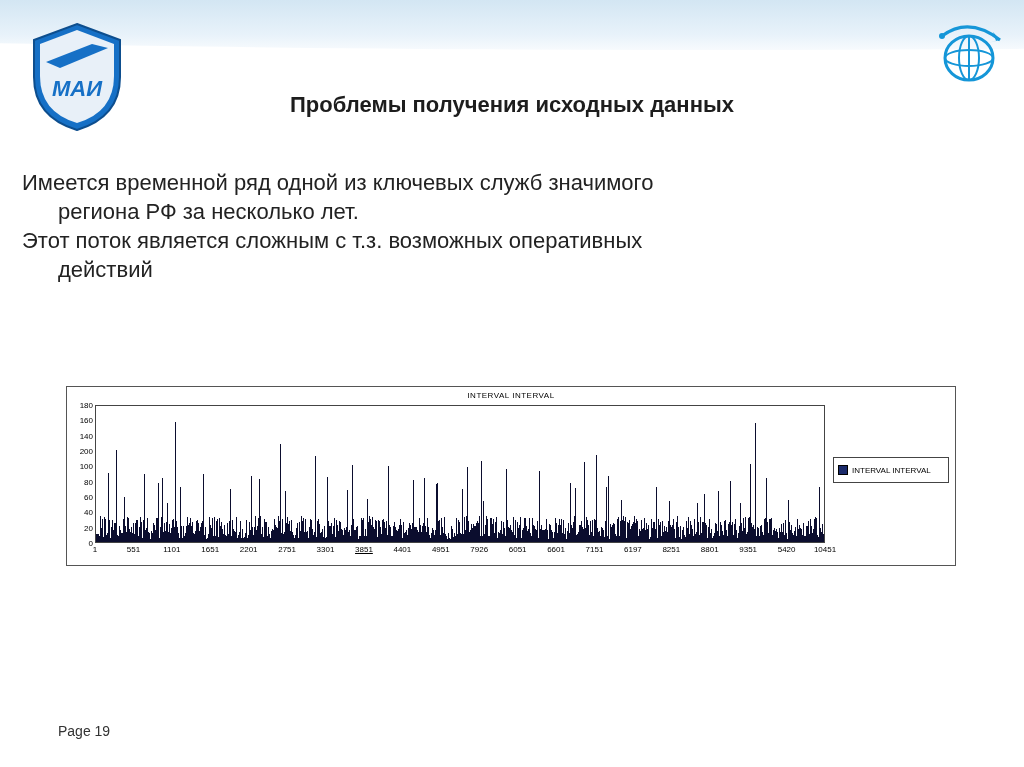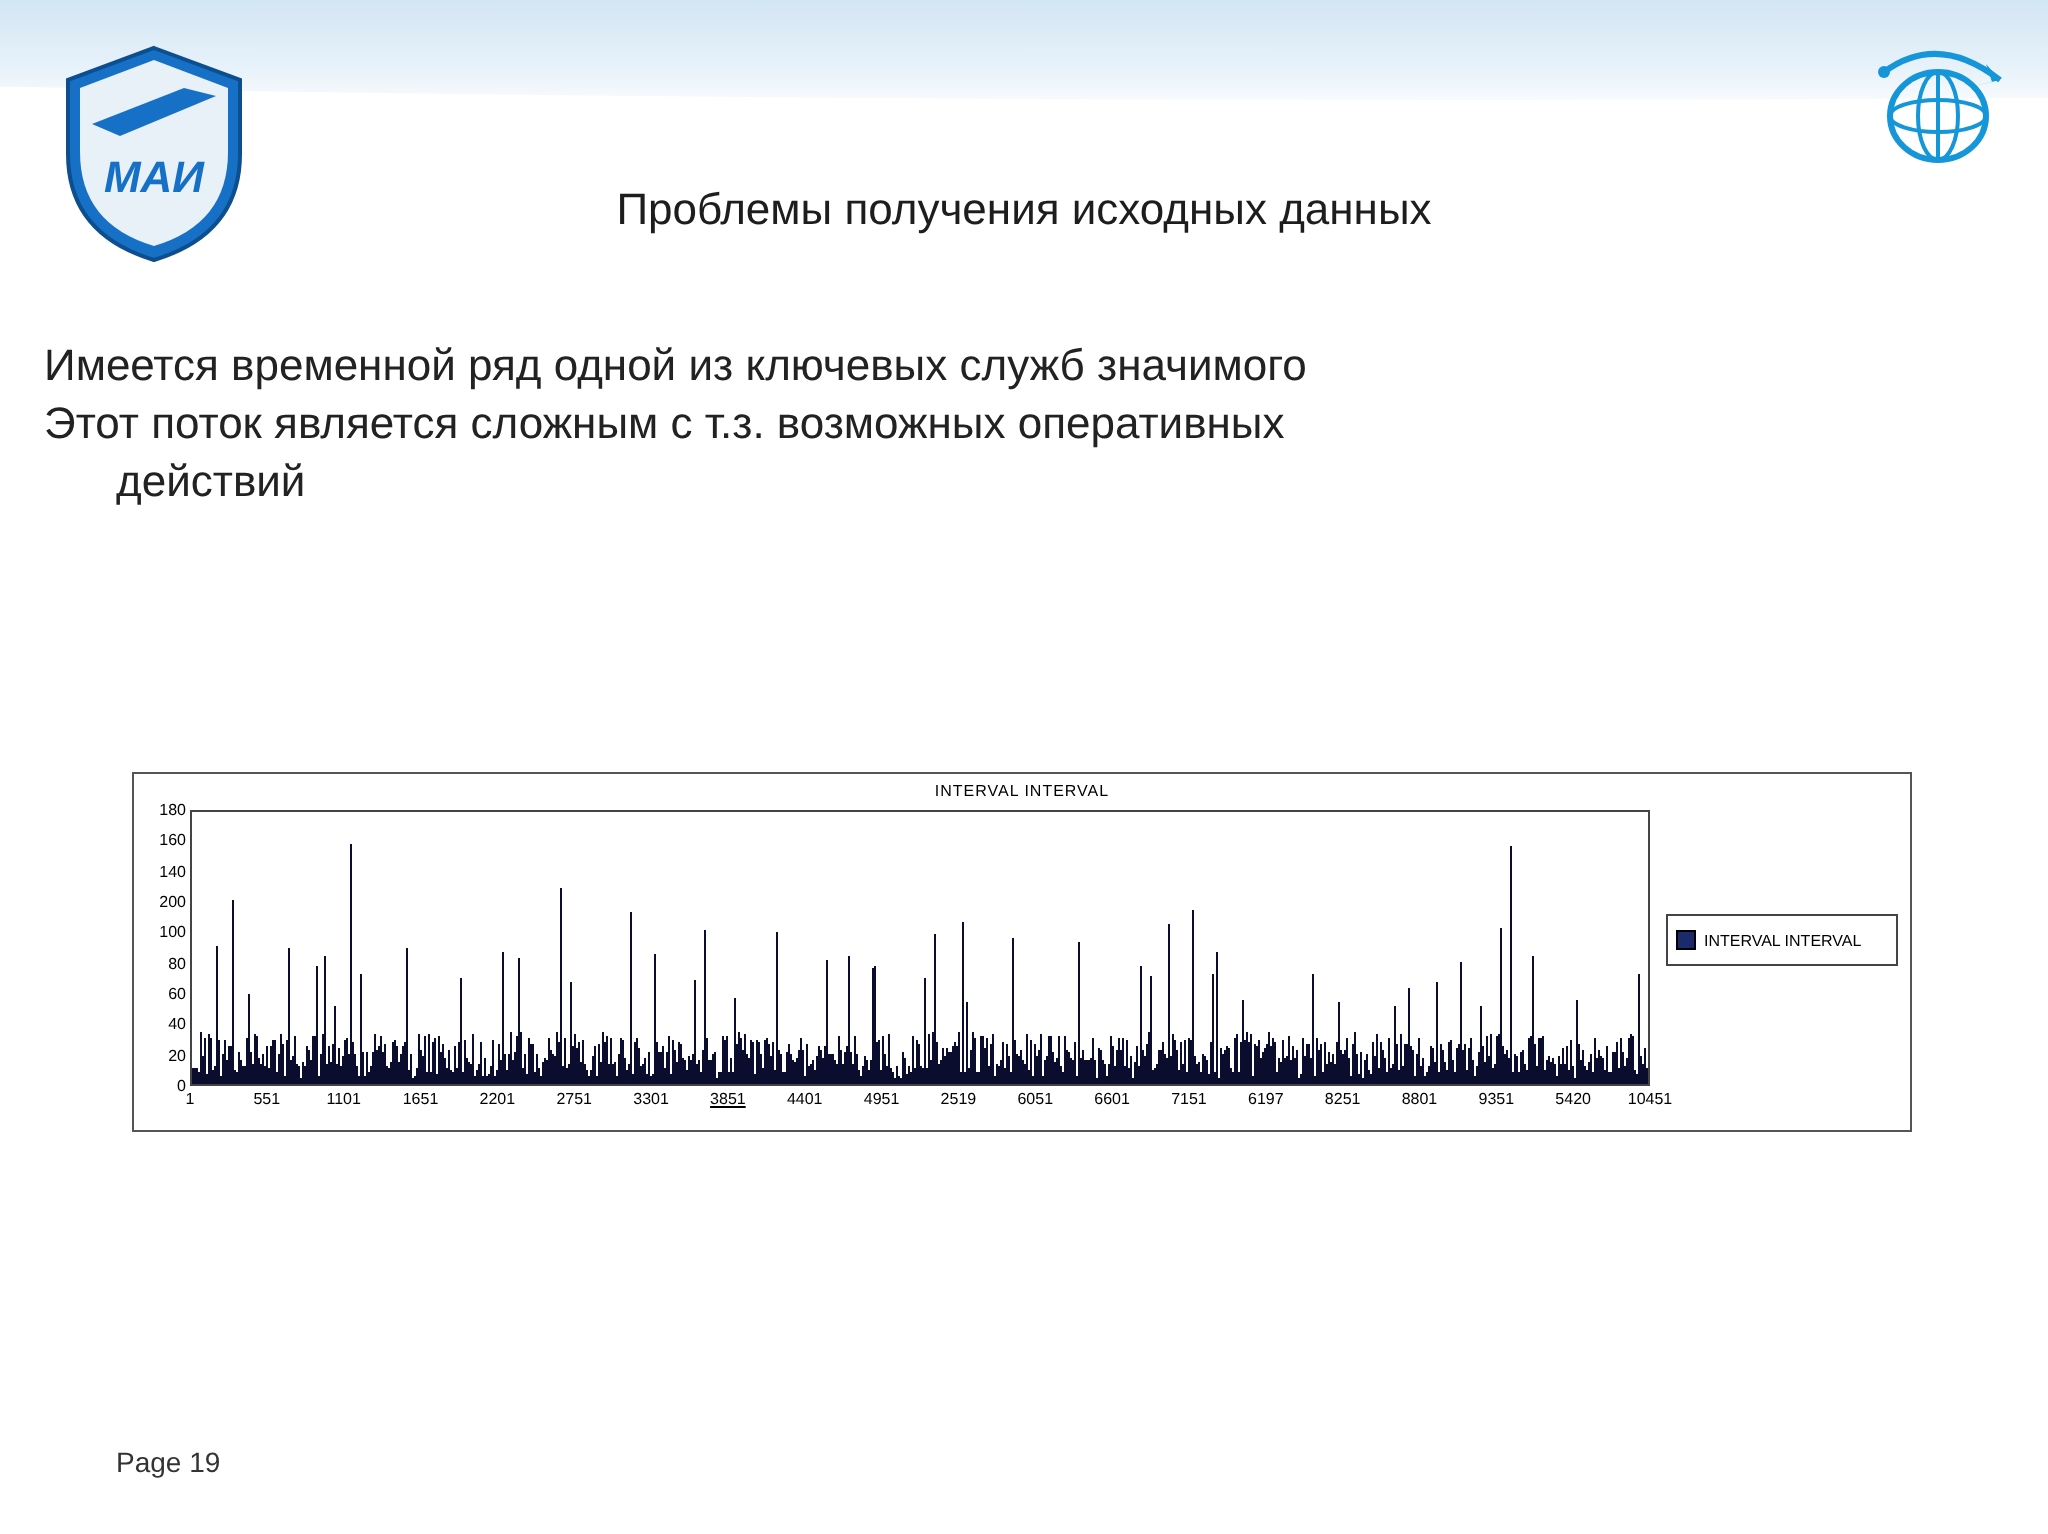--- a/index.html
+++ b/index.html
@@ -40,21 +40,21 @@
     width: 70px;
     height: 70px;
   }
   .title {
     position: absolute;
     top: 92px;
     left: 0;
     width: 1024px;
     text-align: center;
     font-size: 22px;
-    font-weight: normal;
+    font-weight: bold;
     color: #1d1d1d;
   }
   .body-text {
     position: absolute;
     top: 168px;
     left: 22px;
     right: 40px;
     font-size: 22px;
     line-height: 1.32;
     color: #222;
@@ -191,20 +191,21 @@
     <circle cx="8" cy="16" r="3" fill="#1596d8"></circle>
     <path d="M66 20 l-7 -8 l3 9 l-9 2 z" fill="#1596d8"></path>
   </svg>
 </div>
 
 <div class="title">Проблемы получения исходных данных</div>
 
 <div class="body-text">
   <p>
     <span>Имеется временной ряд одной из ключевых служб значимого</span><br>
+    <span class="indent">региона РФ  за несколько лет.</span>
   </p>
   <p>
     <span>Этот поток является сложным с т.з. возможных оперативных</span><br>
     <span class="indent">действий</span>
   </p>
 </div>
 
 <div class="chart-frame">
   <div class="chart-title">INTERVAL INTERVAL</div>
 
@@ -959,21 +960,21 @@
       <span style="left: 0px;">1</span>
       <span style="left: 38.4211px;">551</span>
       <span style="left: 76.8421px;">1101</span>
       <span style="left: 115.263px;">1651</span>
       <span style="left: 153.684px;">2201</span>
       <span style="left: 192.105px;">2751</span>
       <span style="left: 230.526px;">3301</span>
       <span style="left: 268.947px; text-decoration: underline;">3851</span>
       <span style="left: 307.368px;">4401</span>
       <span style="left: 345.789px;">4951</span>
-      <span style="left: 384.211px;">2519</span>
+      <span style="left: 384.211px;">7926</span>
       <span style="left: 422.632px;">6051</span>
       <span style="left: 461.053px;">6601</span>
       <span style="left: 499.474px;">7151</span>
       <span style="left: 537.895px;">6197</span>
       <span style="left: 576.316px;">8251</span>
       <span style="left: 614.737px;">8801</span>
       <span style="left: 653.158px;">9351</span>
       <span style="left: 691.579px;">5420</span>
       <span style="left: 730px;">10451</span>
     </div>

